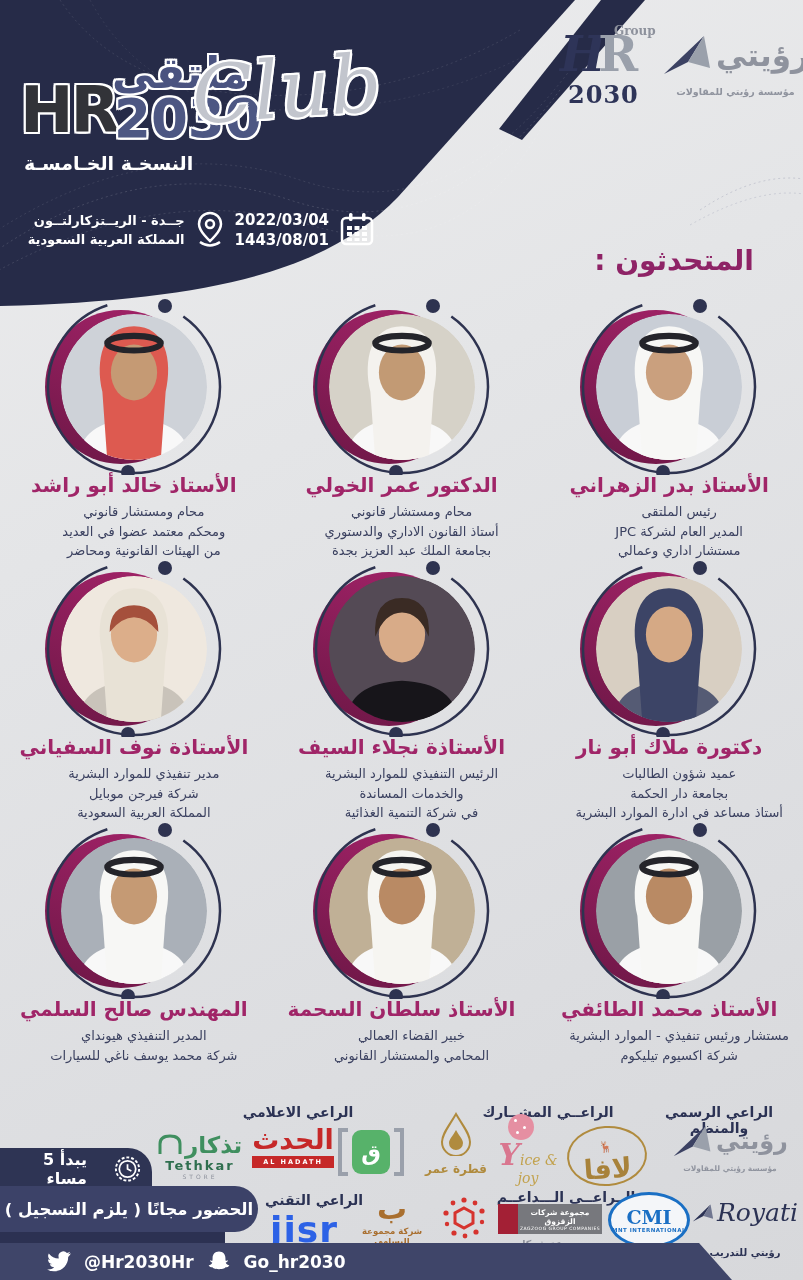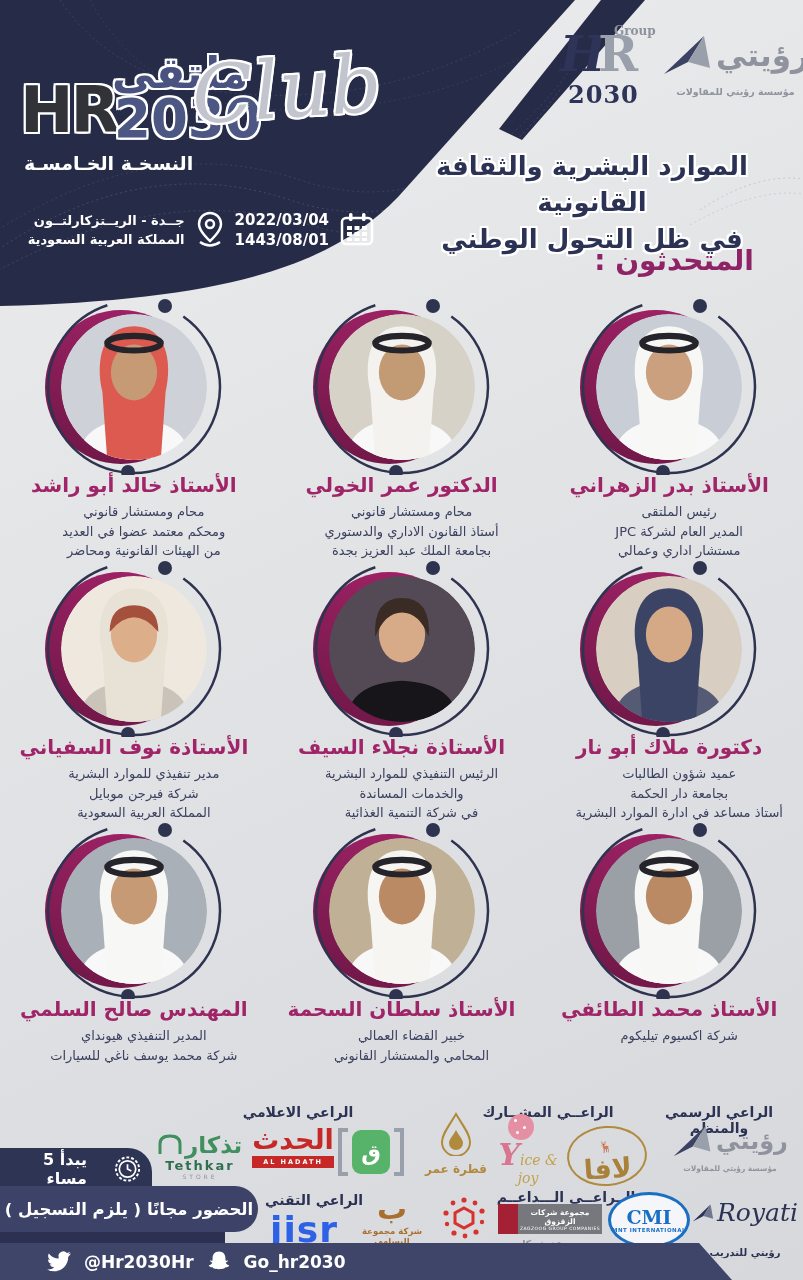--- a/index.html
+++ b/index.html
@@ -223,24 +223,20 @@
         <span class="rh-name">رؤيتي</span>
         <svg width="50" height="42" viewBox="0 0 50 42">
           <polygon points="2,40 42,2 26,28" fill="#3c4263"></polygon>
           <polygon points="26,28 42,2 48,34" fill="#9aa0ab"></polygon>
         </svg>
       </div>
       <div class="rh-tag">مؤسسة رؤيتي للمقاولات</div>
     </div>
   </div>
 
-  <div class="main-title outline-w">
-    <span>الموارد البشرية والثقافة القانونية</span><br>
-    <span>في ظل التحول الوطني</span>
-  </div>
 
   <div class="speakers-h">المتحدثون :</div>
 
   <div class="grid">
 
     <div class="speaker">
       <div class="photo-wrap">
         <svg class="ring" width="176" height="176" viewBox="0 0 176 176">
           <circle cx="88" cy="88" r="86" fill="none" stroke="#2e3350" stroke-width="2.5" stroke-dasharray="460 80" transform="rotate(-55 88 88)"></circle>
           <circle cx="119" cy="7" r="7" fill="#2e3350"></circle>
@@ -408,20 +404,21 @@
               <path class="p-garb" d="M14 120 Q16 88 60 86 Q104 88 106 120 Z"></path>
               <path class="p-hood" d="M60 10 C34 10 28 38 34 64 L38 120 H82 L86 64 C92 38 86 10 60 10 Z"></path>
               <ellipse class="p-skin" cx="60" cy="48" rx="19" ry="23"></ellipse>
               <path class="p-hair" d="M41 42 Q41 22 60 22 Q79 22 79 42 Q70 32 60 32 Q50 32 41 42 Z"></path>
               <ellipse class="p-agal" cx="60" cy="24" rx="22" ry="6"></ellipse>
             </svg>
           </div>
       </div>
       <div class="sp-name">الأستاذ محمد الطائفي</div>
       <div class="sp-desc">
+          <span>مستشار ورئيس تنفيذي - الموارد البشرية</span>
           <span>شركة اكسيوم تيليكوم</span>
         </div>
     </div>
 
     <div class="speaker">
       <div class="photo-wrap">
         <svg class="ring" width="176" height="176" viewBox="0 0 176 176">
             <circle cx="88" cy="88" r="86" fill="none" stroke="#2e3350" stroke-width="2.5" stroke-dasharray="460 80" transform="rotate(-55 88 88)"></circle>
             <circle cx="119" cy="7" r="7" fill="#2e3350"></circle>
             <circle cx="82" cy="173" r="7" fill="#2e3350"></circle>

